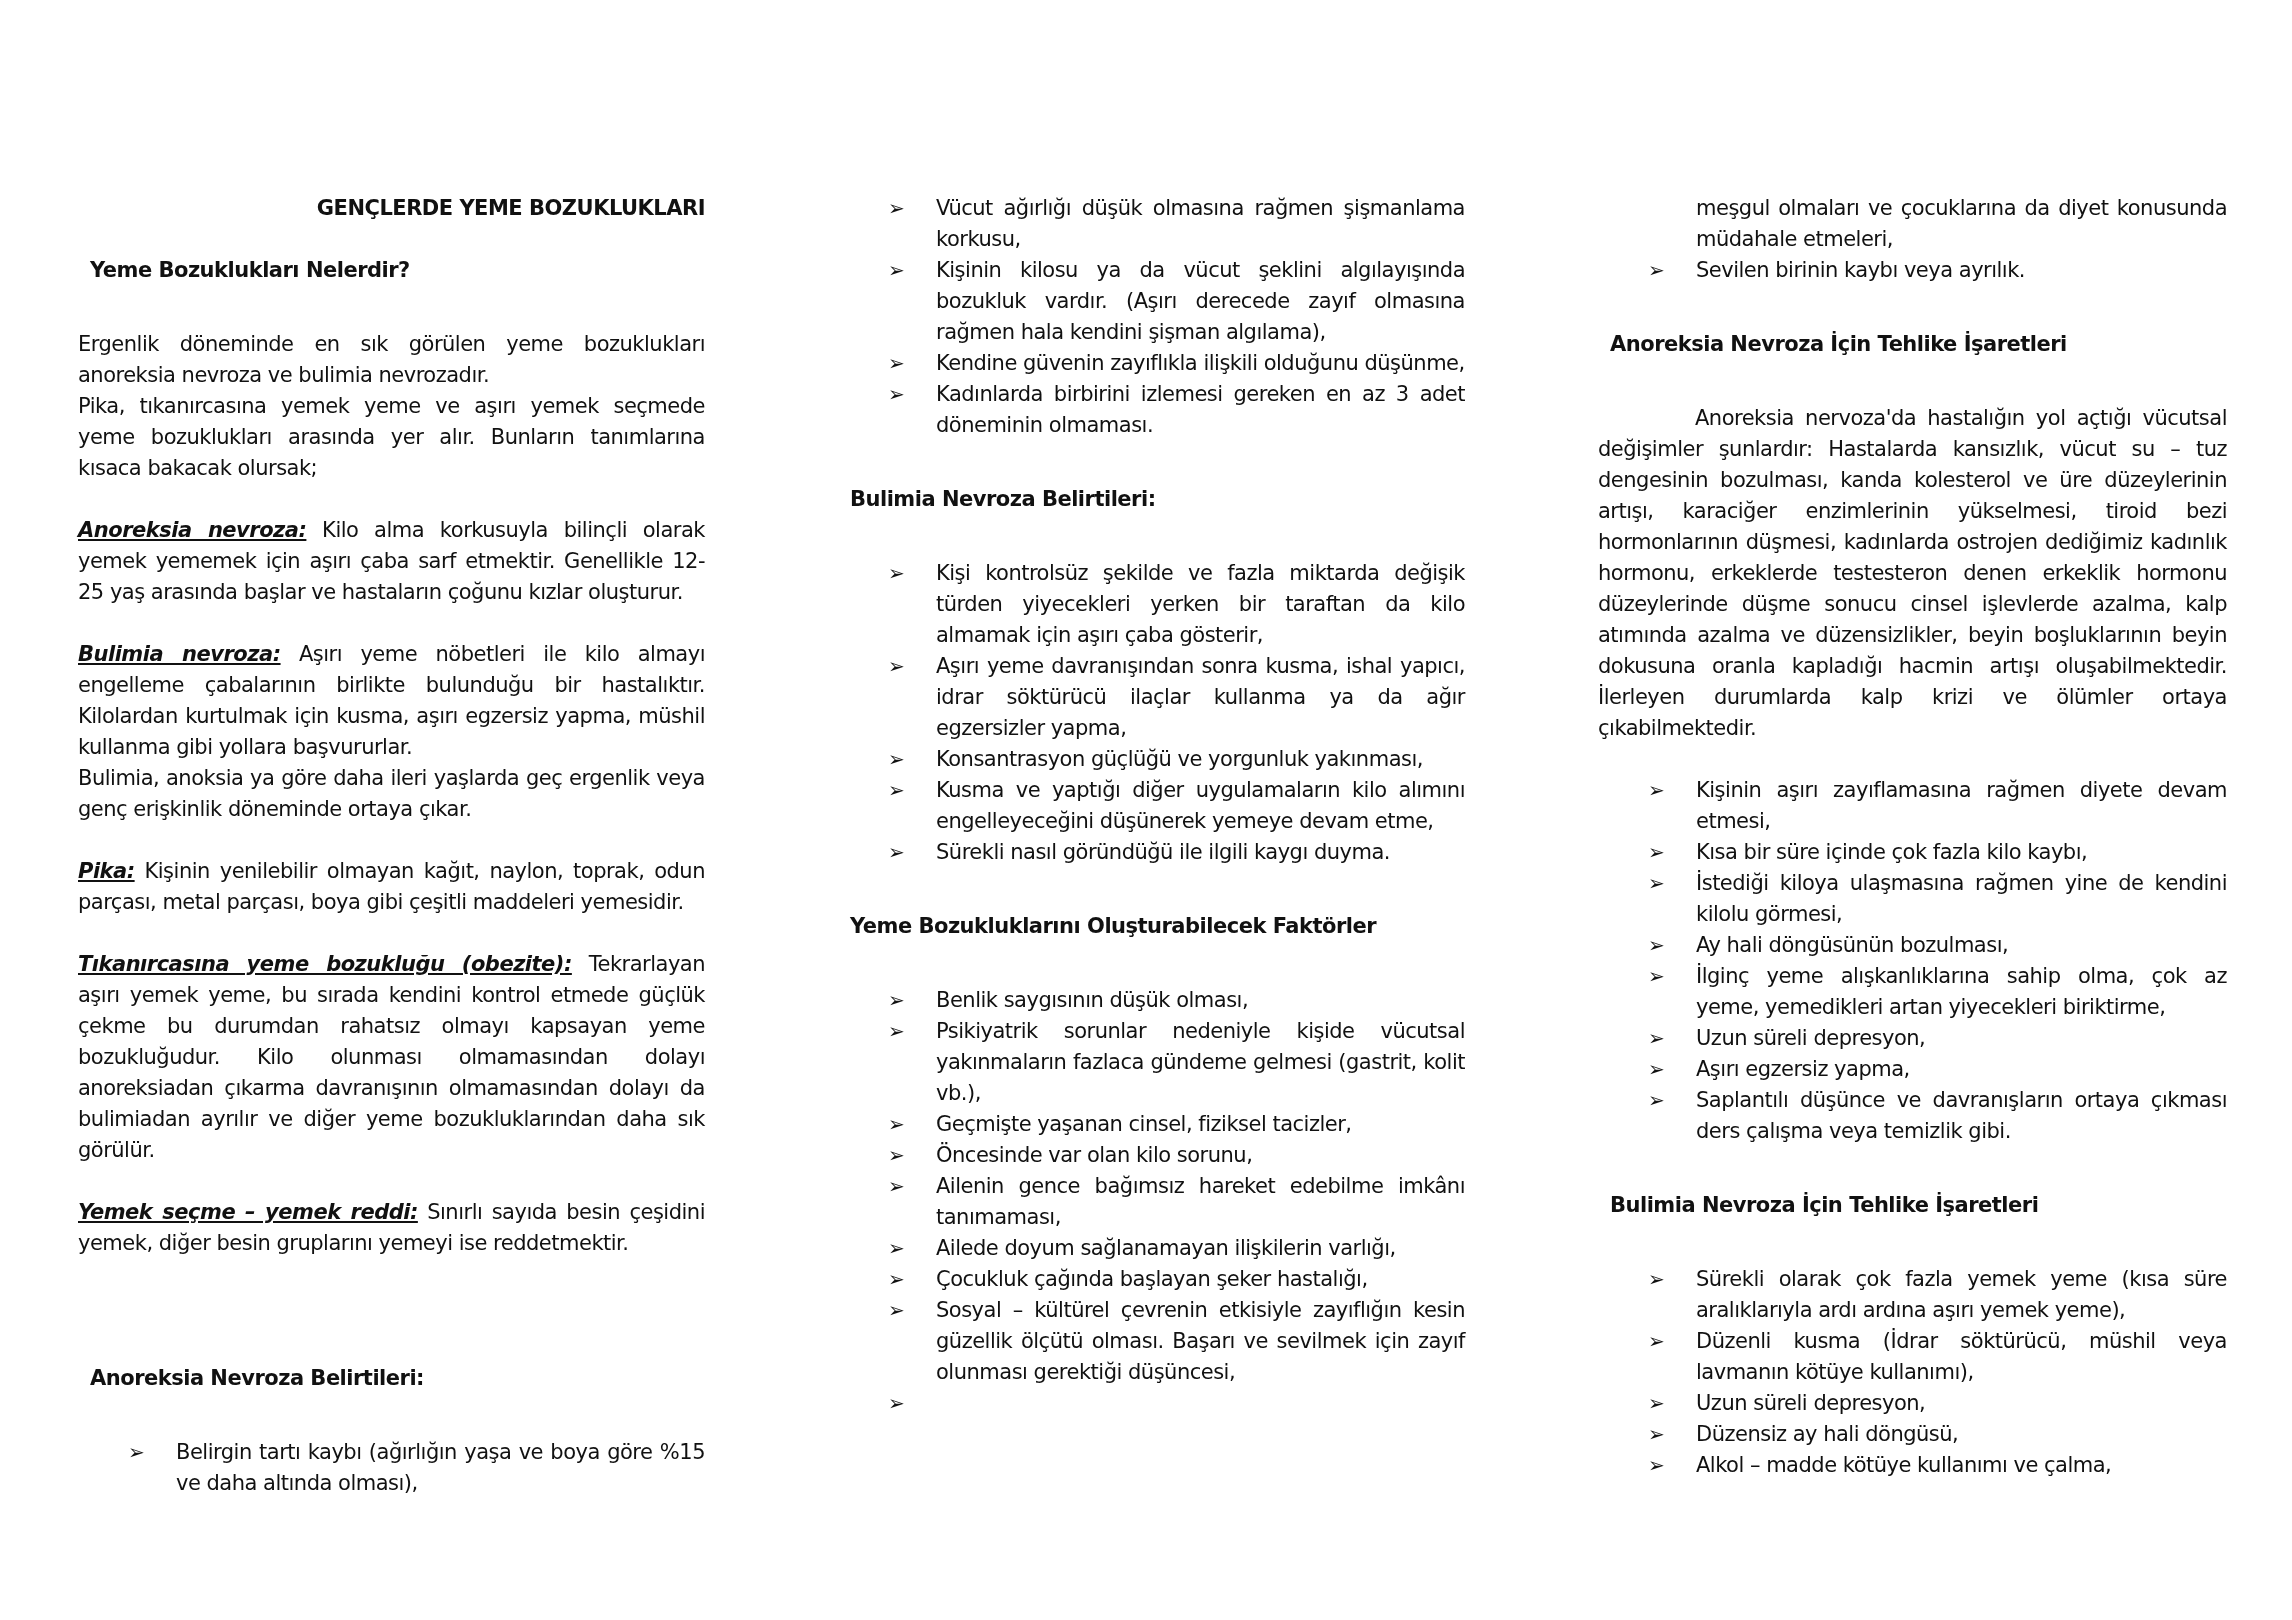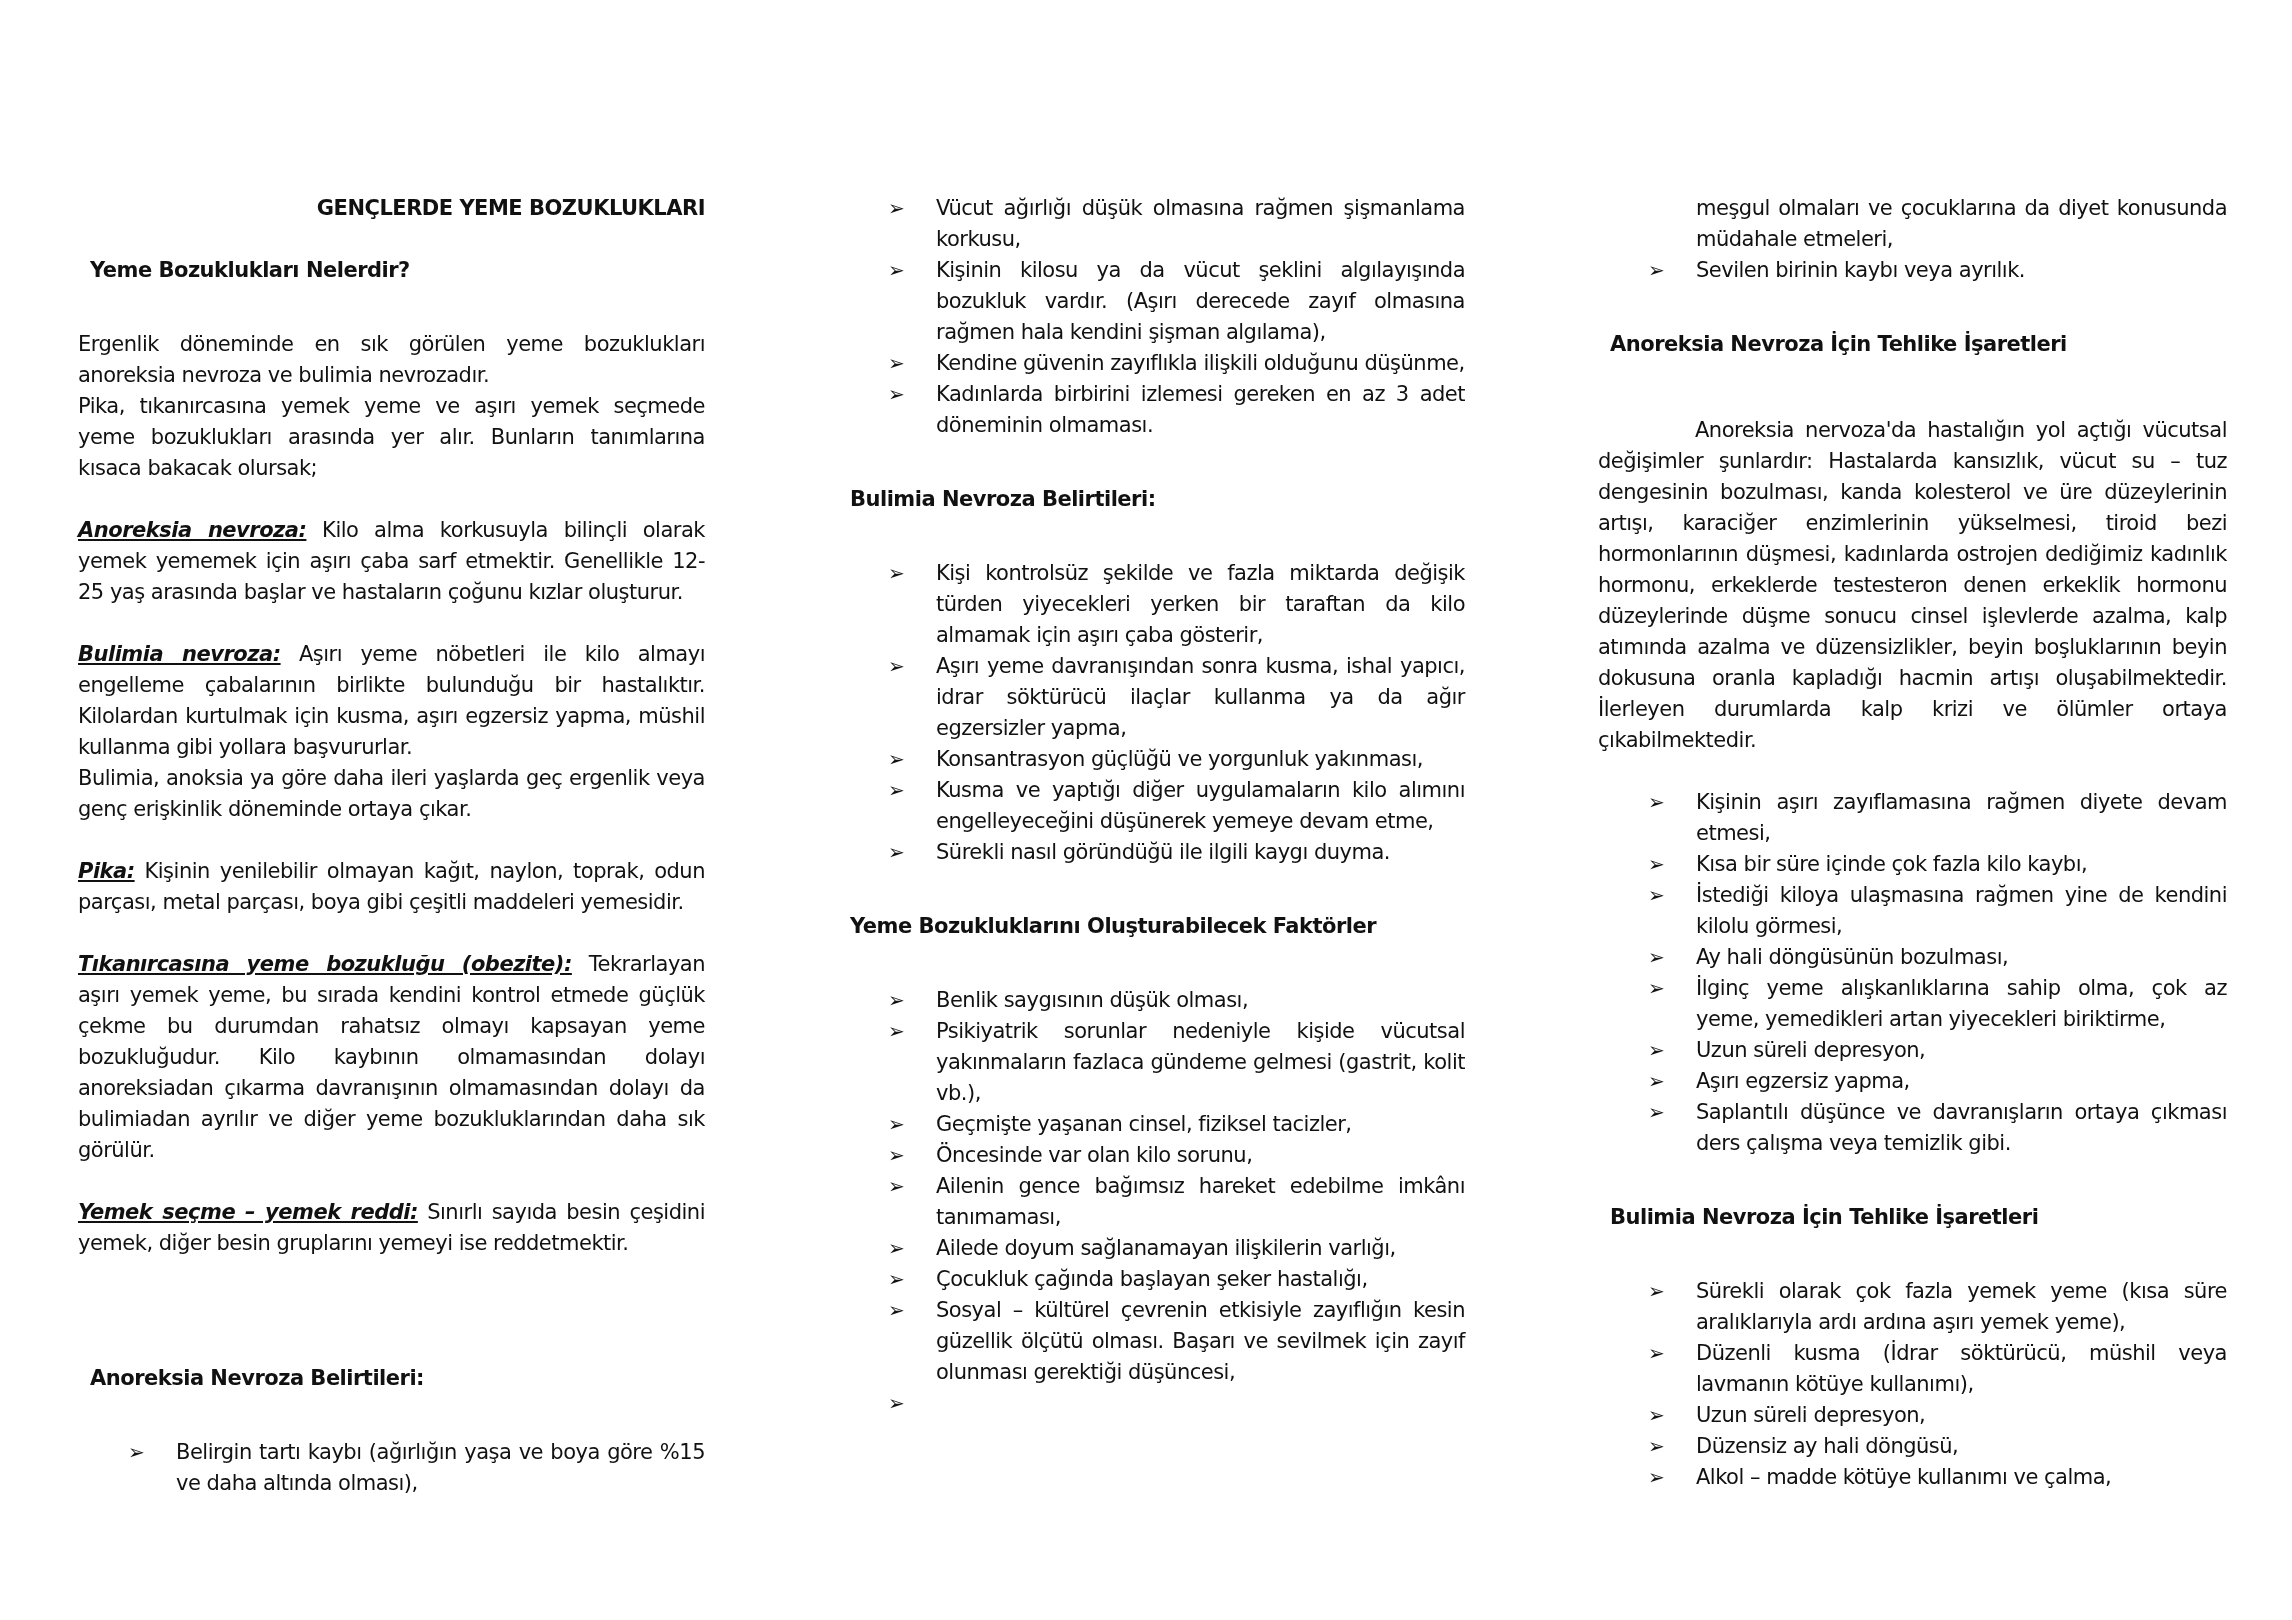--- a/index.html
+++ b/index.html
@@ -13,21 +13,21 @@
   }
   #col1 { left: 78px; width: 627px; }
   #col2 { left: 838px; width: 627px; }
   #col3 { left: 1598px; width: 629px; }
   p { margin: 0; text-align: justify; }
   .title { text-align: right; font-weight: bold; margin: 0 0 31px 0; font-size: 21px; }
   .heading { font-weight: bold; margin: 12px; }
   .gap { height: 31px; }
   .gap2 { height: 61px; }
   .term { font-weight: bold; font-style: italic; text-decoration: underline; margin-top: 36px; }
-  .indent-first { text-indent: 97px; margin-top: 12px; }
+  .indent-first { text-indent: 97px; }
   ul.bullets { list-style: none; margin: 0; padding: 0; }
   ul.bullets li { position: relative; padding-left: 98px; text-align: justify; }
   ul.bullets li .arrow {
     position: absolute; left: 50px; top: 0; font-size: 20px; line-height: 31px;
   }
   .cont { padding-left: 98px; }
 </style>
 </head>
 <body>
 
@@ -42,21 +42,21 @@
   <p><span class="term">Anoreksia nevroza:</span><span> Kilo alma korkusuyla bilinçli olarak yemek yememek için aşırı çaba sarf etmektir. Genellikle 12-25 yaş arasında başlar ve hastaların çoğunu kızlar oluşturur.</span></p>
   <div class="gap"></div>
 
   <p><span class="term">Bulimia nevroza:</span><span> Aşırı yeme nöbetleri ile kilo almayı engelleme çabalarının birlikte bulunduğu bir hastalıktır. Kilolardan kurtulmak için kusma, aşırı egzersiz yapma, müshil kullanma gibi yollara başvururlar.</span></p>
   <p>Bulimia, anoksia ya göre daha ileri yaşlarda geç ergenlik veya genç erişkinlik döneminde ortaya çıkar.</p>
   <div class="gap"></div>
 
   <p><span class="term">Pika:</span><span> Kişinin yenilebilir olmayan kağıt, naylon, toprak, odun parçası, metal parçası, boya gibi çeşitli maddeleri yemesidir.</span></p>
   <div class="gap"></div>
 
-  <p><span class="term">Tıkanırcasına yeme bozukluğu (obezite):</span><span>  Tekrarlayan aşırı yemek yeme, bu sırada kendini kontrol etmede güçlük çekme bu durumdan rahatsız olmayı kapsayan yeme bozukluğudur. Kilo kaybının olmamasından dolayı anoreksiadan çıkarma davranışının olmamasından dolayı da bulimiadan ayrılır ve diğer yeme bozukluklarından daha sık görülür.</span></p>
+  <p><span class="term">Tıkanırcasına yeme bozukluğu (obezite):</span><span>  Tekrarlayan aşırı yemek yeme, bu sırada kendini kontrol etmede güçlük çekme bu durumdan rahatsız olmayı kapsayan yeme bozukluğudur. Kilo olunması olmamasından dolayı anoreksiadan çıkarma davranışının olmamasından dolayı da bulimiadan ayrılır ve diğer yeme bozukluklarından daha sık görülür.</span></p>
   <div class="gap"></div>
 
   <p><span class="term">Yemek seçme – yemek reddi:</span><span> Sınırlı sayıda besin çeşidini yemek, diğer besin gruplarını yemeyi ise reddetmektir.</span></p>
   <div class="gap2"></div>
   <div class="gap"></div>
 
   <p class="heading">Anoreksia Nevroza Belirtileri:</p>
   <div class="gap"></div>
   <ul class="bullets">
     <li><span class="arrow">➢</span><span>Belirgin tartı kaybı (ağırlığın yaşa ve boya göre %15 ve daha altında olması),</span></li>

